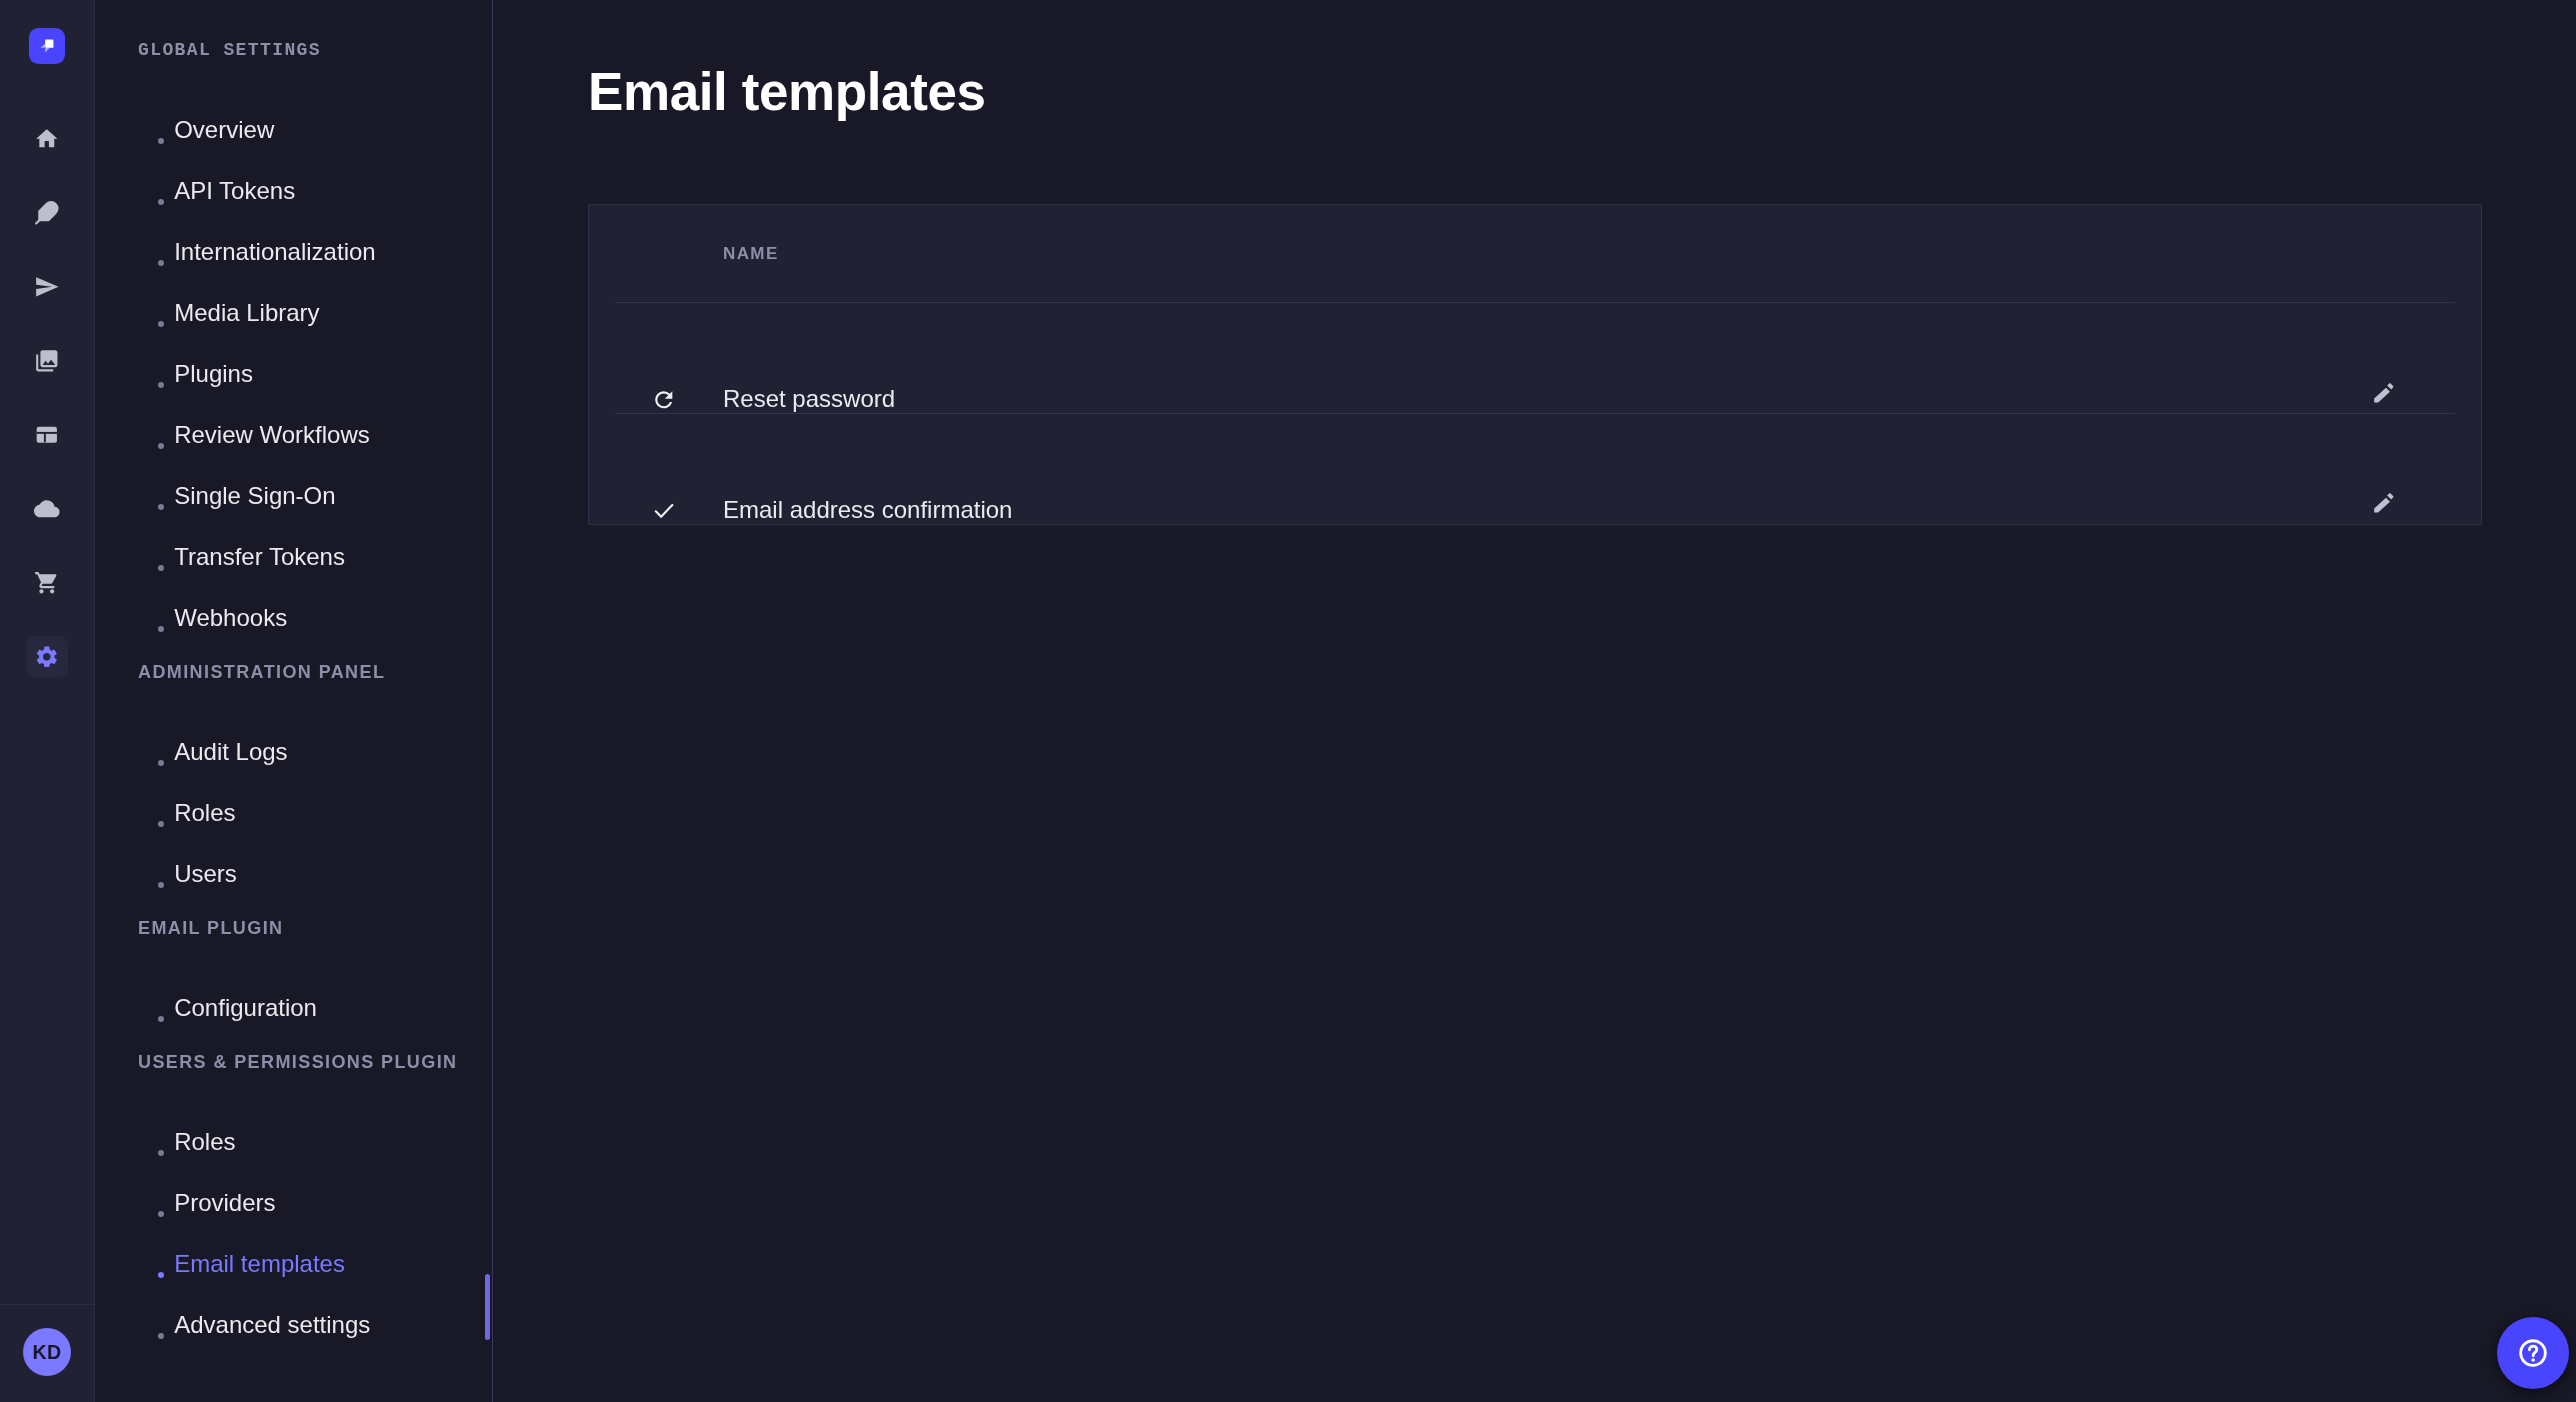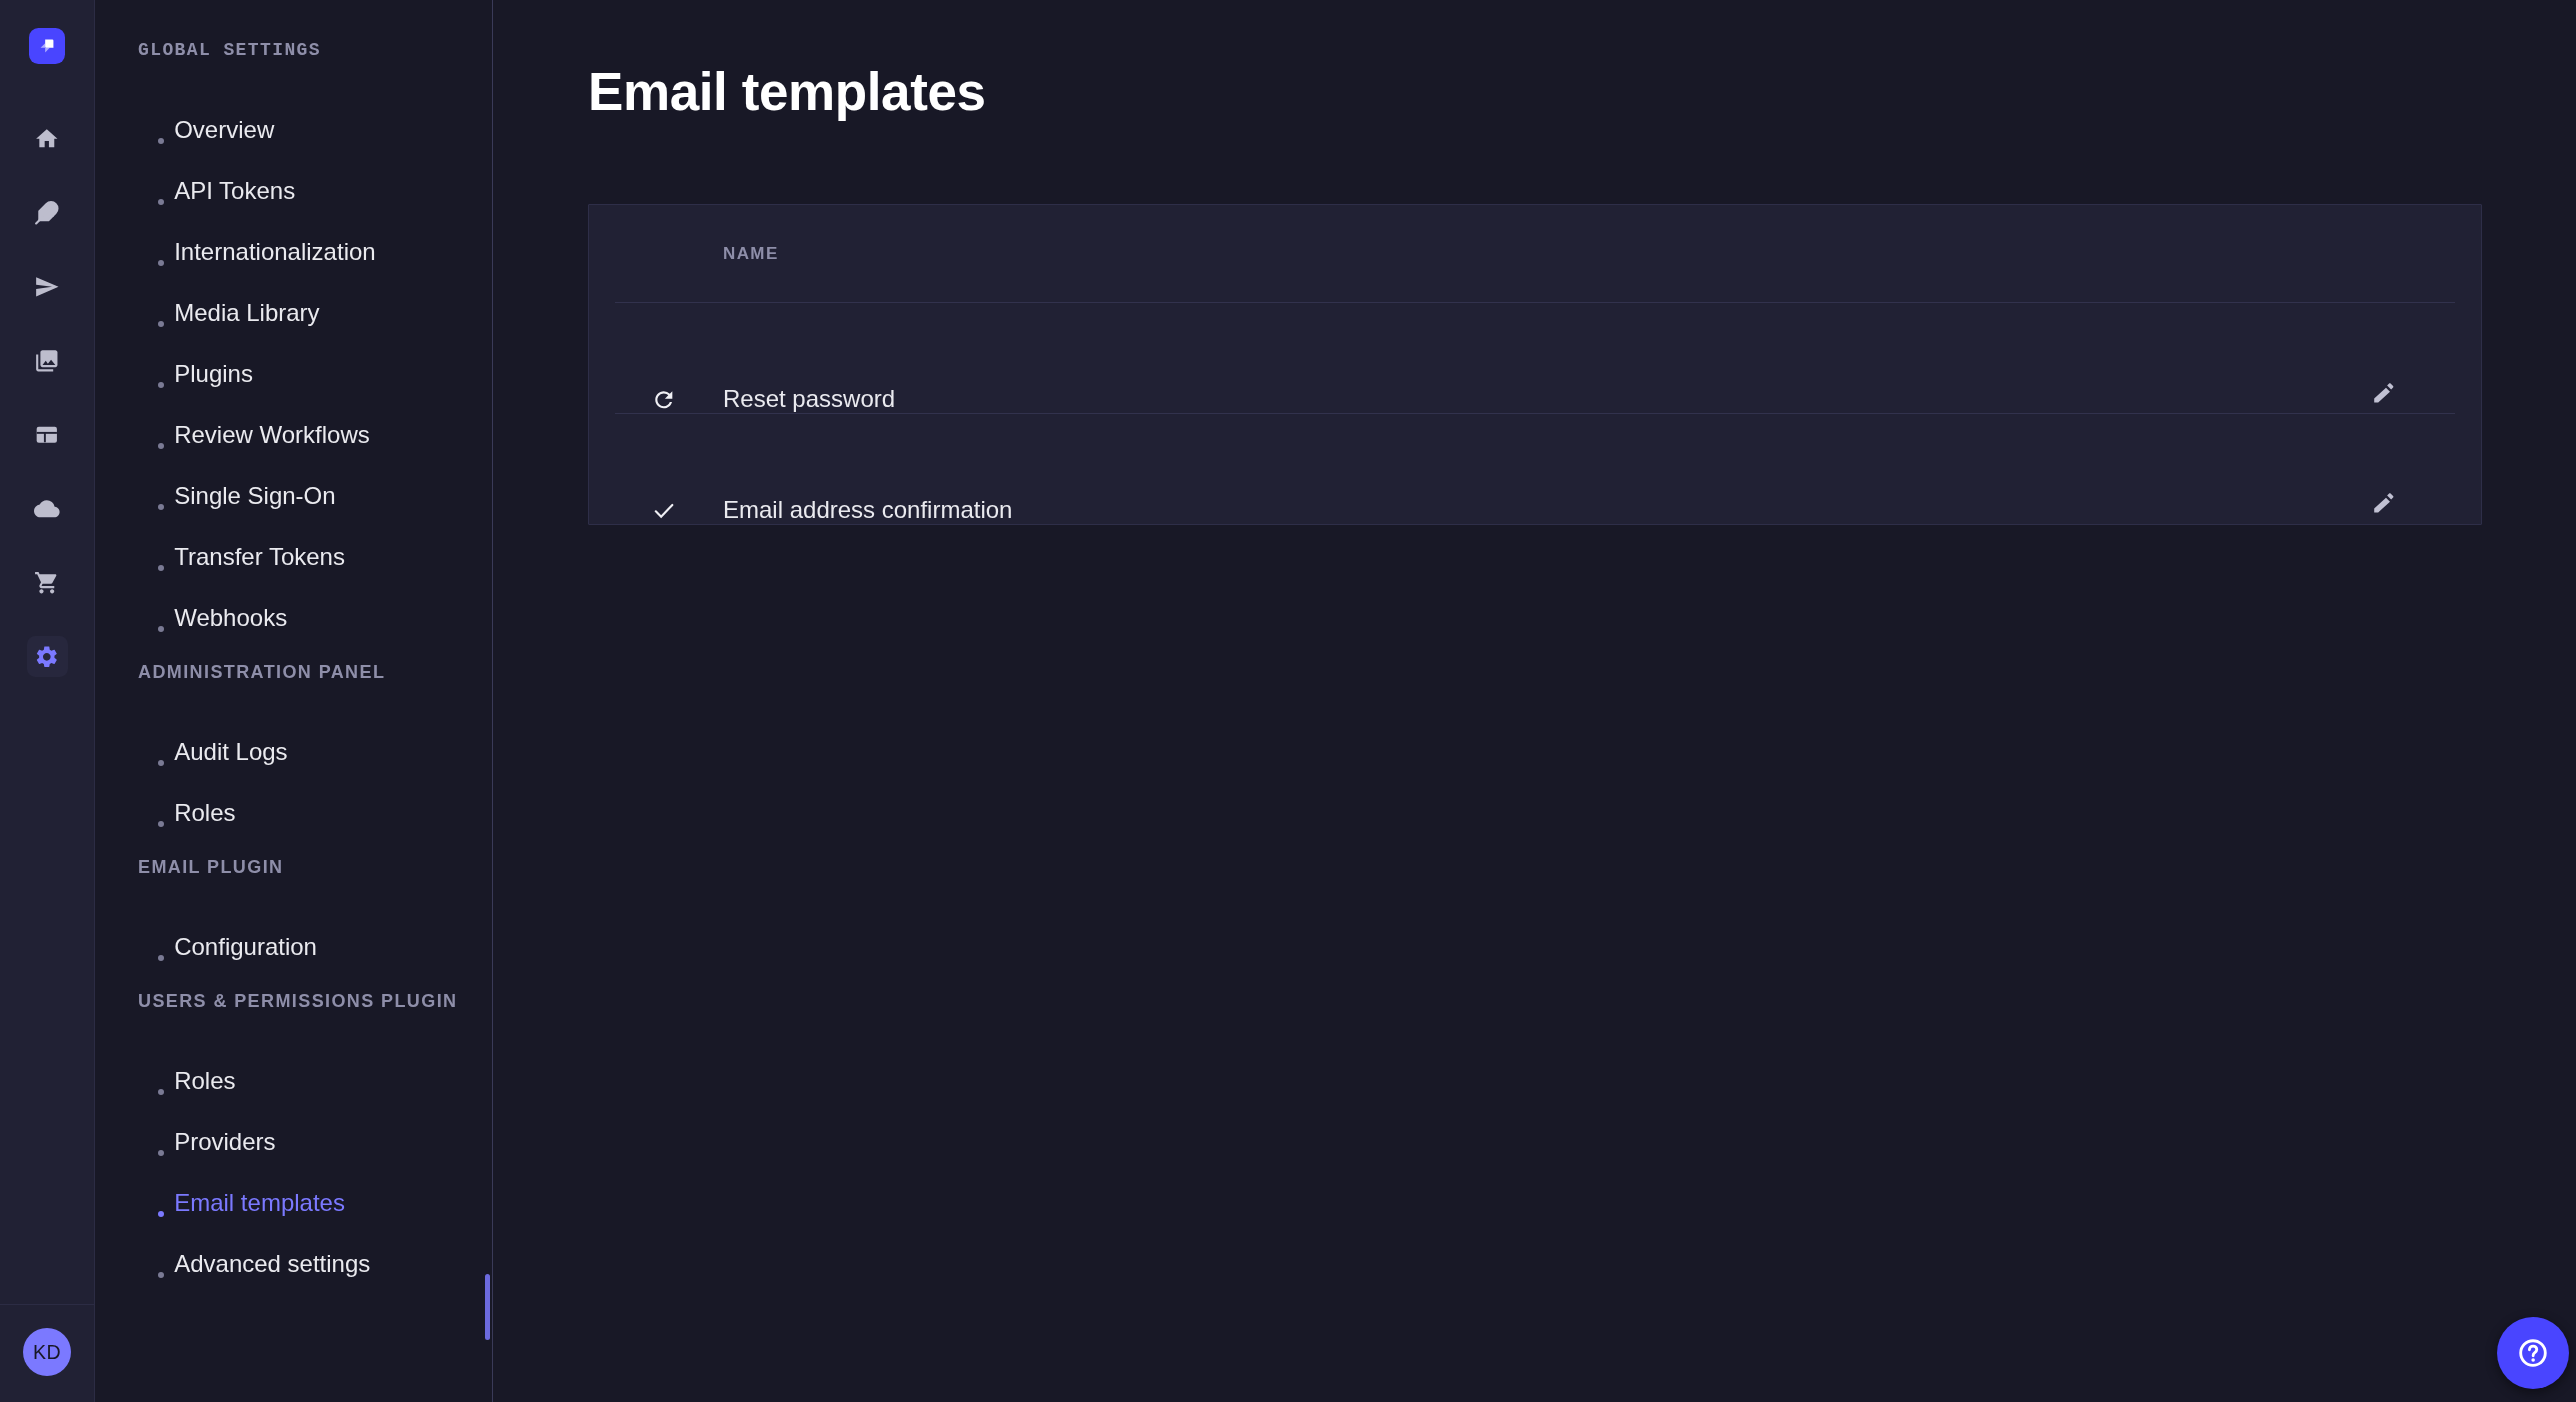--- a/index.html
+++ b/index.html
@@ -30,21 +30,21 @@
     display:grid; place-items:center; color:#bdbdcd; cursor:pointer;
   }
   .rail-btn svg { width:25.6px; height:25.6px; }
   .rail-btn.active { background:#27273d; color:#7b79ff; }
   .rail-footer {
     margin-top:auto; width:100%; border-top:0.9px solid #2c2c44;
     padding:23px 0 25.6px; display:grid; place-items:center;
   }
   .avatar {
     width:48px; height:48px; border-radius:50%; background:#7b79ff;
-    color:#181826; font-size:19.6px; font-weight:400;
+    color:#181826; font-size:19.6px; font-weight:700;
     display:grid; place-items:center; cursor:pointer; letter-spacing:0.4px;
   }
 
   
   .subnav {
     position:absolute; left:95px; top:0; bottom:0; width:398px;
     background:#181826; border-right:0.9px solid #3a3a58;
     padding-top:20.4px; overflow:hidden;
   }
   .section-title {
@@ -219,20 +219,24 @@
   <div class="section">
     <div class="section-title">Administration Panel</div>
     <div class="items">
       <div class="nav-item">
           <span class="bullet"></span>
           <span>Audit Logs</span>
         </div>
       <div class="nav-item">
           <span class="bullet"></span>
           <span>Roles</span>
+        </div>
+      <div class="nav-item">
+          <span class="bullet"></span>
+          <span>Users</span>
         </div>
     </div>
   </div>
 
   <div class="section">
     <div class="section-title">Email Plugin</div>
     <div class="items">
       <div class="nav-item">
           <span class="bullet"></span>
           <span>Configuration</span>

